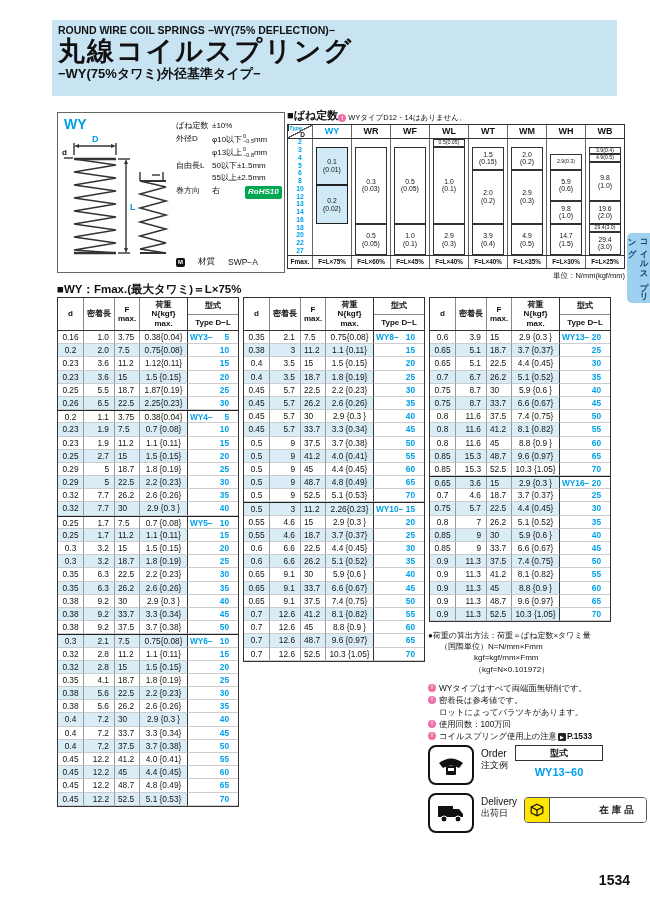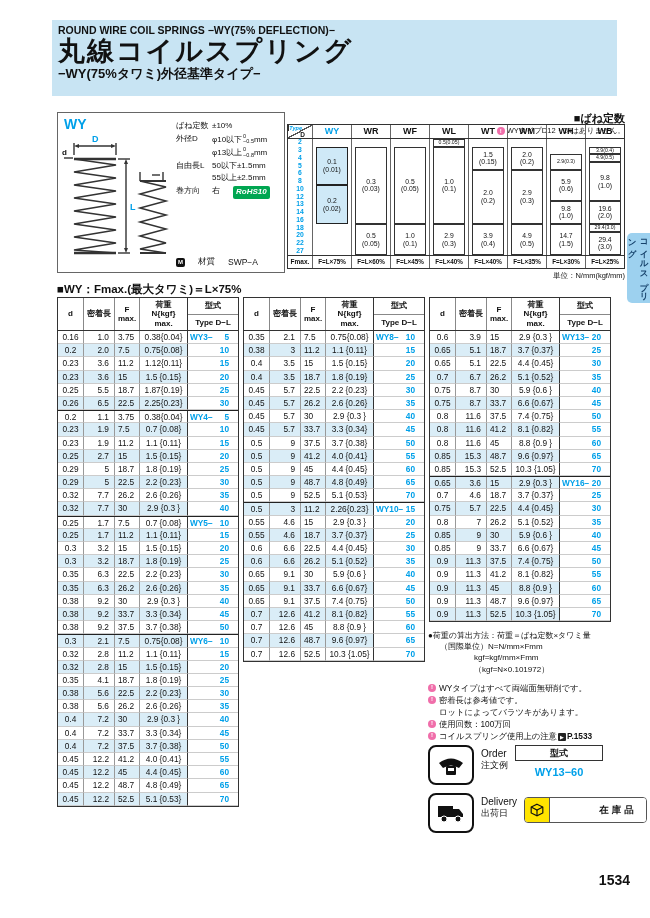--- a/index.html
+++ b/index.html
@@ -10,26 +10,26 @@
   .h-title{font-size:27px;font-weight:bold;line-height:1.1;letter-spacing:2px;}
   .h-sub{font-size:13px;font-weight:bold;line-height:1.2;}
   
   .diagram-box{position:absolute;left:57px;top:112px;width:228px;height:161px;border:1px solid #666;box-sizing:border-box;background:#fff;}
   .wy-label{position:absolute;left:6px;top:3px;color:#00a0e9;font-weight:bold;font-size:14px;}
   .spring-svg{position:absolute;left:2px;top:12px;}
   .spec-lines{position:absolute;left:118px;top:8px;width:108px;font-size:8px;line-height:1.35;}
   .spec-row{display:flex;margin-bottom:2px;}
   .spec-label{width:36px;flex:none;}
   .tol{display:inline-flex;flex-direction:column;font-size:5.5px;line-height:1;vertical-align:middle;margin-left:1px;}
-  .rohs-badge{display:inline-block;background:#00a651;color:#fff;font-weight:bold;font-size:8px;padding:1px 3px;border-radius:2px;margin-left:13px;font-style:italic;}
+  .rohs-badge{display:inline-block;background:#00a651;color:#fff;font-weight:bold;font-size:8px;padding:1px 3px;border-radius:2px;margin-left:25px;font-style:italic;}
   .material-line{position:absolute;left:118px;bottom:4px;font-size:8.5px;display:flex;align-items:center;gap:13px;}
   .m-icon{display:inline-flex;width:9px;height:9px;background:#111;color:#fff;border-radius:2px;font-size:6px;font-weight:bold;align-items:center;justify-content:center;}
   
   .rate-chart{position:absolute;left:287px;top:111px;width:338px;}
-  .rc-titlerow{display:flex;justify-content:flex-start;align-items:flex-end;height:12px;flex-direction:column;}
+  .rc-titlerow{display:flex;justify-content:flex-start;align-items:flex-end;height:12px;}
   .rc-title{font-size:11px;font-weight:bold;}
   .rc-note{font-size:7.5px;display:flex;align-items:center;gap:2px;}
   .note-icon{display:inline-flex;width:8px;height:8px;border-radius:50%;background:#f06eaa;color:#fff;font-size:6px;font-weight:bold;align-items:center;justify-content:center;flex:none;}
   .rc-grid{margin-top:1px;border:1.5px solid #333;box-sizing:border-box;background:#fff;}
   .rc-head{display:flex;height:13px;border-bottom:1px solid #333;}
   .rc-corner{width:24px;flex:none;position:relative;background:linear-gradient(to bottom right,transparent 47%,#555 47%,#555 53%,transparent 53%);}
   .rc-corner .c-d{position:absolute;left:2px;bottom:0;font-size:6.5px;font-weight:bold;}
   .rc-corner .c-type{position:absolute;right:1px;top:0;font-size:5.5px;font-style:italic;}
   .rc-colhead{flex:1;border-left:1px solid #666;text-align:center;font-size:9px;font-weight:bold;line-height:13px;}
   .rc-colhead.hl{color:#00a0e9;}

